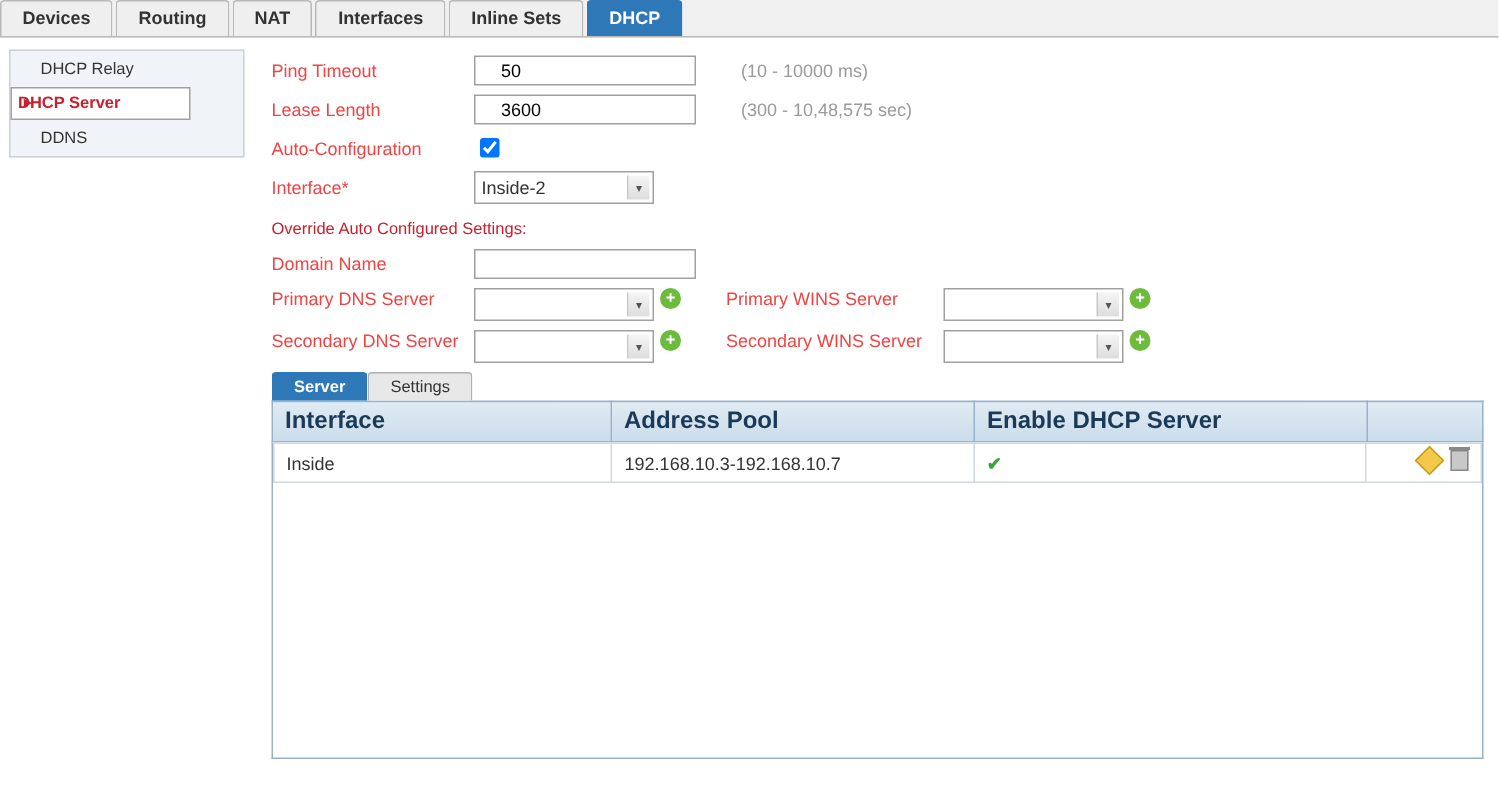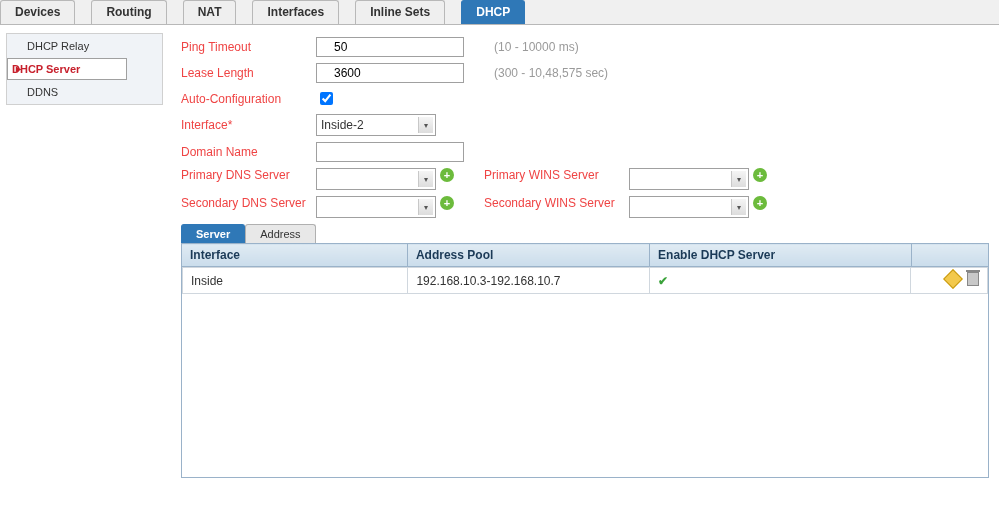--- a/index.html
+++ b/index.html
@@ -1,18 +1,18 @@
 <!DOCTYPE html>
 <html><head>
 <meta charset="utf-8">
 <style>
 html,body{margin:0;padding:0;font-family:Arial,Helvetica,sans-serif;font-size:12px;color:#333;background:#fff}
 .wrap{width:999px;height:531px;position:relative}
 .tabs{display:flex;border-bottom:1px solid #b8b8b8;background:#f0f0f0;height:24px}
-.tab{padding:4px 14px;border:1px solid #b8b8b8;border-bottom:none;background:#efefef;margin-right:16px;cursor:pointer;font-weight:bold;color:#333;border-radius:3px 3px 0 0;line-height:15px;font-size:12px}
+.tab{padding:4px 14px;border:1px solid #b8b8b8;border-bottom:none;background:#efefef;margin-right:2px;cursor:pointer;font-weight:bold;color:#333;border-radius:3px 3px 0 0;line-height:15px;font-size:12px}
 .tab.active{background:#2f78b7;color:#fff;border-color:#2f78b7}
 .body{display:flex;align-items:flex-start;padding-top:8px}
 .side{width:155px;border:1px solid #d0d0d0;margin-left:6px;background:#f0f3f7}
 .side-item{padding:4px 8px 4px 20px;cursor:pointer;position:relative;font-size:11px;line-height:16px}
 .side-item.sel{background:#fff;color:#c7202c;font-weight:bold}
 .side-item.sel::before{content:"▸";position:absolute;left:8px;color:#c7202c;font-size:10px}
 .main{flex:1;padding:4px 10px 0 18px}
 .frow{display:flex;align-items:center;margin-bottom:6px}
 .flabel{width:135px;color:#ef4444}
 .fval input[type=text]{width:112px;border:1px solid #a0a0a0;height:18px;padding:0 17px;font-size:12px}
@@ -24,21 +24,21 @@
 .dnsrow .flabel{width:135px}
 .addicn{width:14px;height:14px;border-radius:50%;background:#6cbb3c;display:inline-flex;align-items:center;justify-content:center;color:#fff;font-size:11px;font-weight:bold;margin-left:4px;cursor:pointer}
 .addicn::before{content:"+"}
 .subtabs{margin-top:0;display:flex}
 .subtab{padding:3px 14px;border:1px solid #b0b0b0;border-bottom:none;background:#e8e8e8;cursor:pointer;border-radius:3px 3px 0 0;font-size:11px}
 .subtab.active{background:#2f78b7;color:#fff;border-color:#2f78b7;font-weight:bold}
 .toolbar{background:linear-gradient(#d9e6f2,#c5d7ea);border:1px solid #9ab2c9;height:22px;display:flex;justify-content:flex-end;align-items:center;padding:0 8px}
 .addbtn{display:flex;align-items:center;cursor:pointer;font-size:11px}
 .addbtn .addicn{margin-right:4px;margin-left:0}
 table.grid{width:100%;border-collapse:collapse}
-table.grid th{background:linear-gradient(#e0ebf3,#cadceb);border:1px solid #9ab2c9;padding:4px 8px;text-align:left;font-size:12px;font-weight:bold;color:#1b3a57}
+table.grid th{background:linear-gradient(#e0ebf3,#cadceb);border:1px solid #9ab2c9;padding:4px 8px;text-align:left;font-size:16px;font-weight:bold;color:#1b3a57}
 table.grid td{border:1px solid #d0d7de;padding:4px 8px;font-size:12px}
 .gridwrap{border:1px solid #9ab2c9;border-top:none;height:210px;overflow:auto;background:#fff}
 .chk{color:#3aa23a;font-weight:bold}
 .act{text-align:right;white-space:nowrap}
 .pencil{display:inline-block;width:12px;height:12px;background:#f3c94c;border:1px solid #c79a12;transform:rotate(-45deg);margin-right:4px;cursor:pointer}
 .trash{display:inline-block;width:10px;height:12px;background:#c8c8c8;border:1px solid #888;cursor:pointer;position:relative}
 .trash::before{content:"";position:absolute;top:-3px;left:-2px;width:14px;height:2px;background:#888}
 .col2{display:flex}
 .col2 > div{display:flex;align-items:flex-start}
 .col2 .gap{width:30px}
@@ -83,20 +83,21 @@
     </div>
 
     <div class="frow">
       <div class="flabel">Interface*</div>
       <div class="sel">
         <span>Inside-2</span>
         <span class="arr">▾</span>
       </div>
     </div>
 
+    <div class="subhead">Override Auto Configured Settings:</div>
 
     <div class="frow">
       <div class="flabel">Domain Name</div>
       <div class="fval"><input type="text" value="" style=""></div>
     </div>
 
     <div class="dnsrow col2">
       <div>
         <div class="flabel">Primary DNS Server</div>
         <div class="sel" style="width:112px">
@@ -131,21 +132,21 @@
         <div class="sel" style="width:112px">
           <span></span>
           <span class="arr">▾</span>
         </div>
         <span class="addicn"></span>
       </div>
     </div>
 
     <div class="subtabs">
       <div class="subtab active">Server</div>
-      <div class="subtab">Address</div>
+      <div class="subtab">Settings</div>
     </div>
 
 
     <table class="grid">
       <thead>
             <tr>
         <th style="width:28%">Interface</th>
         <th style="width:30%">Address Pool</th>
         <th>Enable DHCP Server</th>
         <th style="width:60px"></th>

